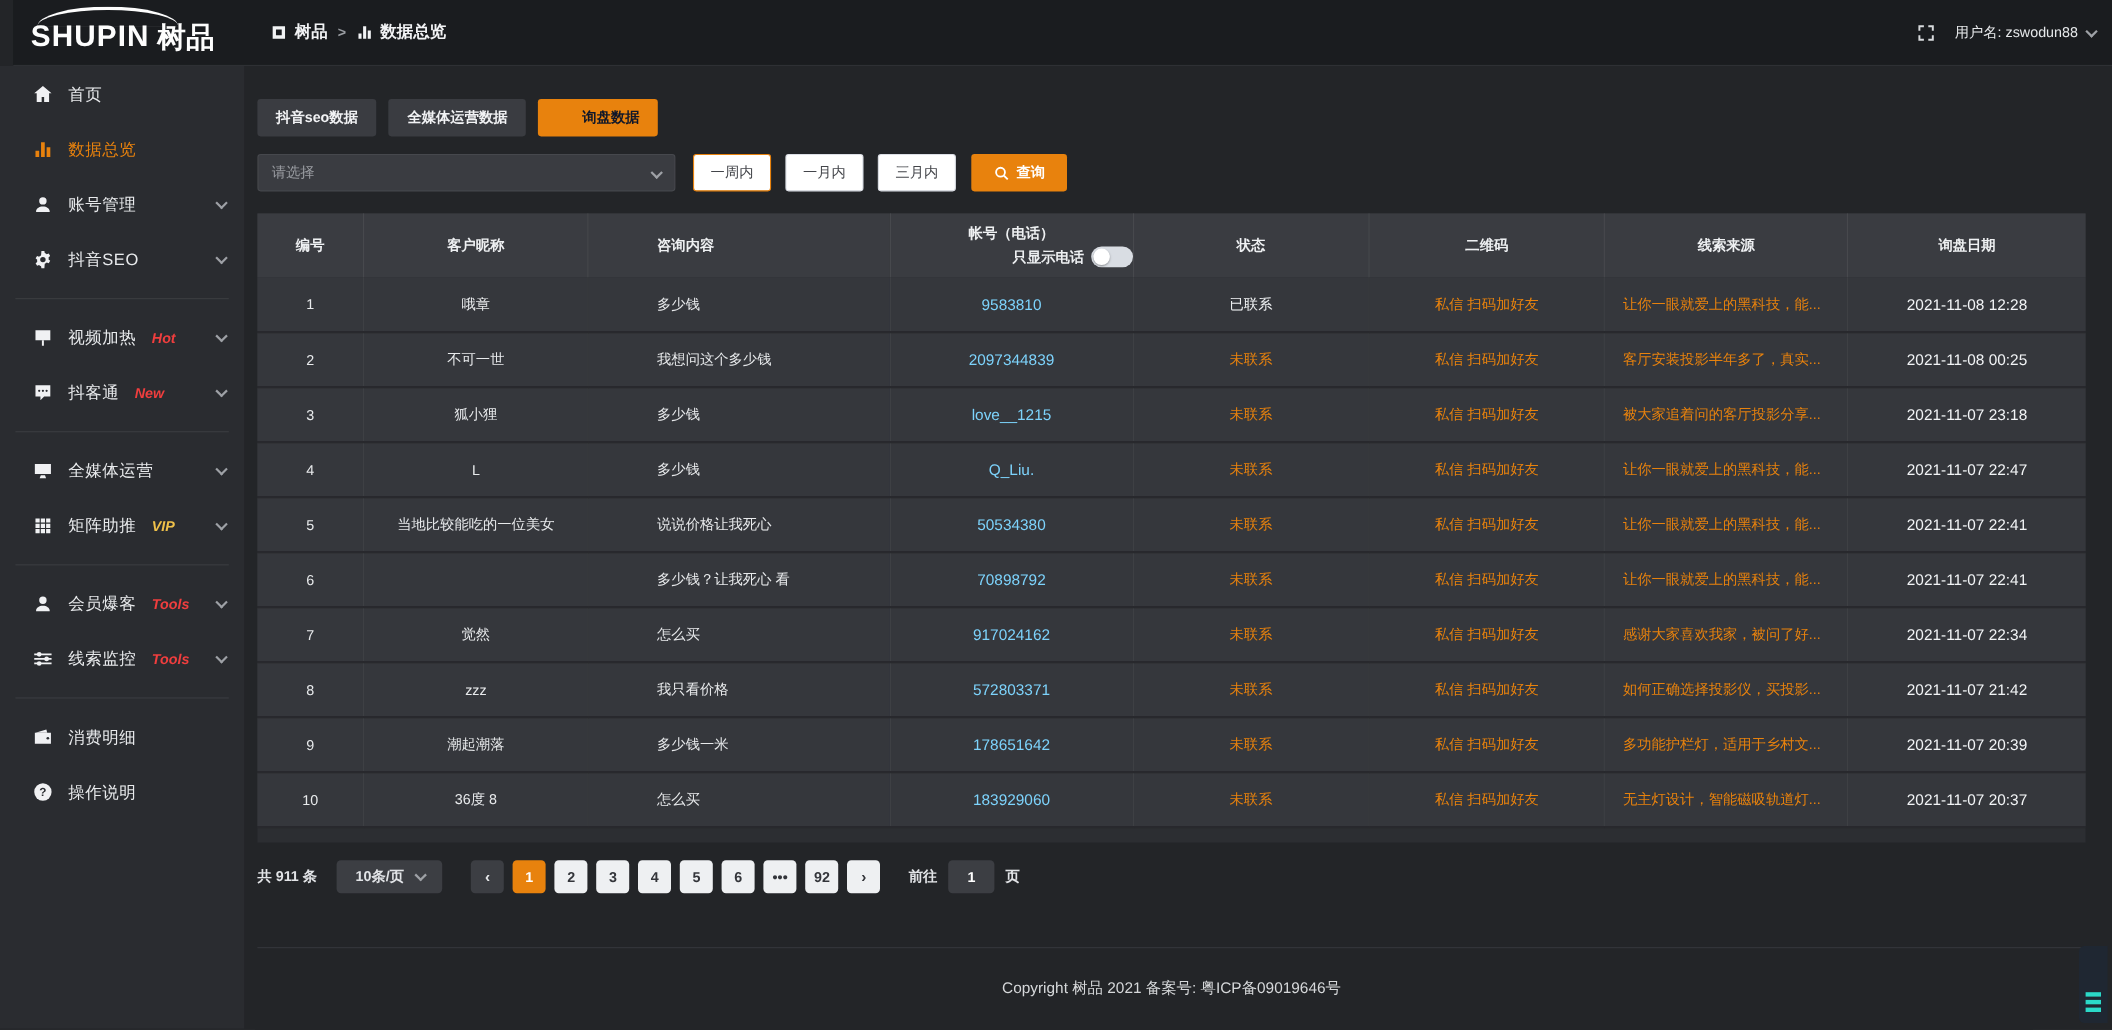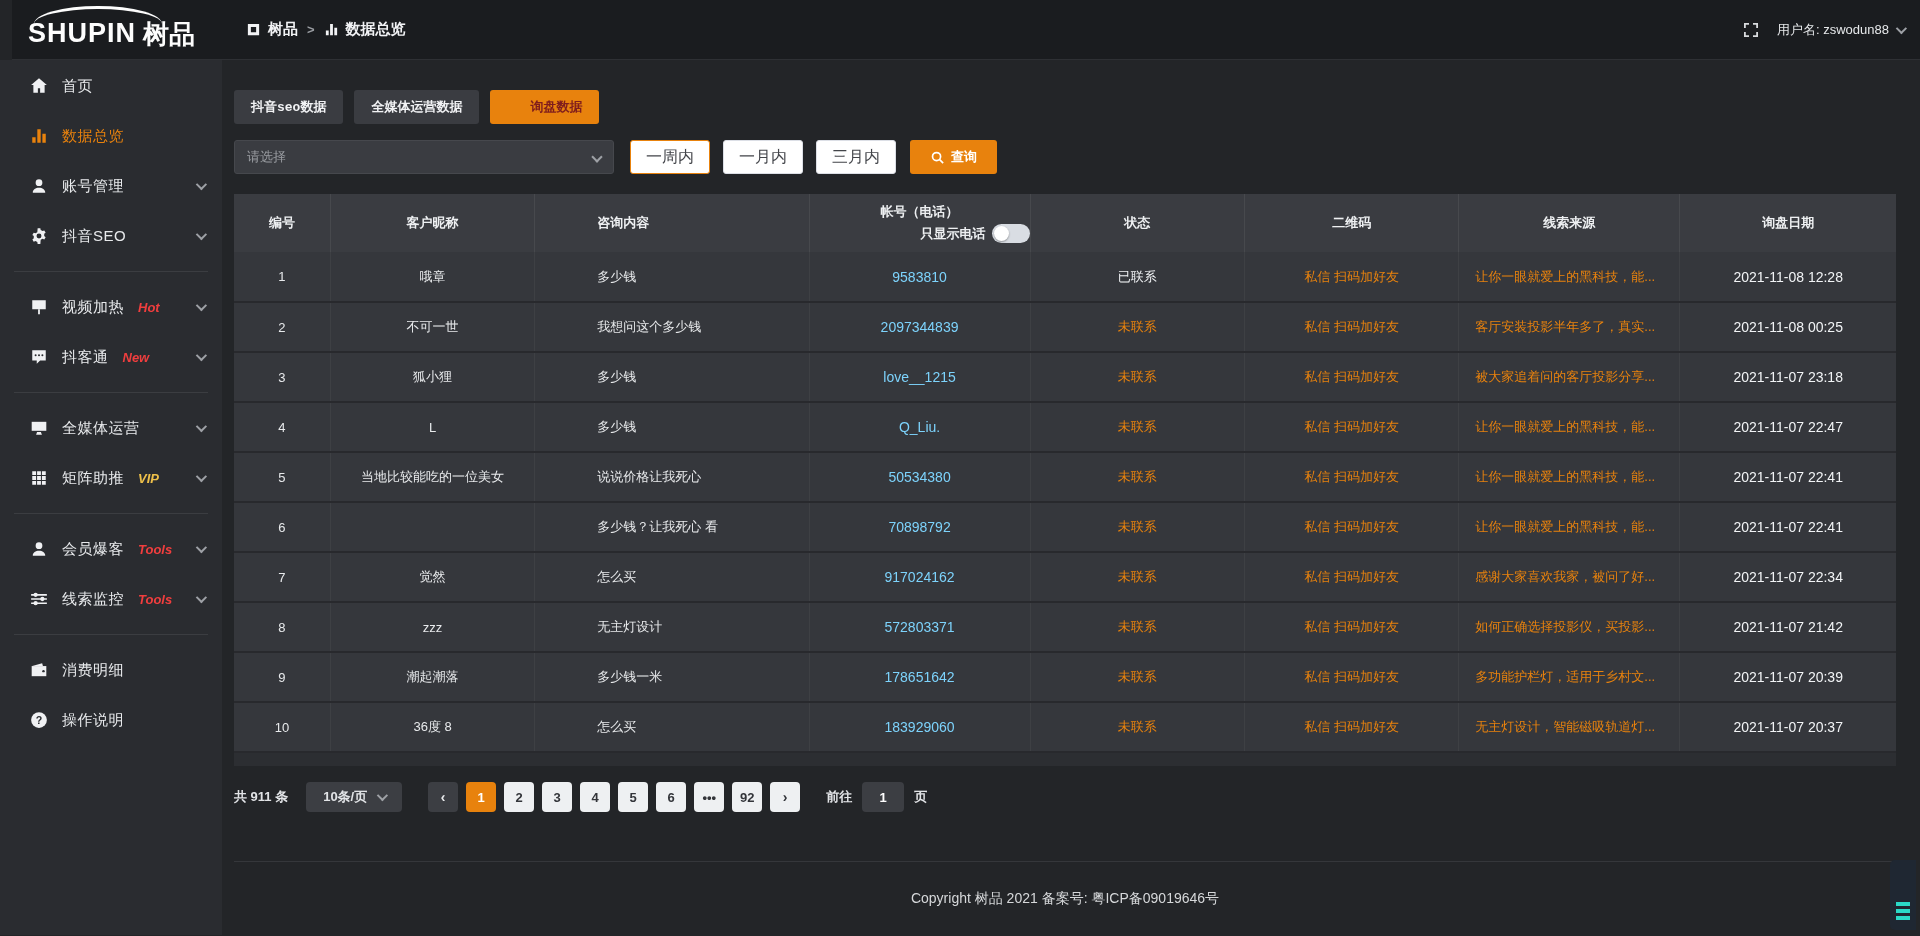--- a/index.html
+++ b/index.html
@@ -38,33 +38,33 @@
   .side-item .lbl { letter-spacing:.5px; }
   .badge { font-style:italic; font-weight:bold; font-size:13px; margin-left:14px; }
   .badge.red { color:var(--red); }
   .badge.gold { color:var(--gold); }
   .side-item .chev { margin-left:auto; }
   .side-divider { height:1px; background:#3b3d41; margin:10px 14px; }
 
   .main { flex:1; display:flex; flex-direction:column; padding:0 24px 0 12px; min-width:0; }
 
   
-  .tabs { margin-top:30px; display:flex; gap:11px;font-family:Liberation Mono, monospace; }
+  .tabs { margin-top:30px; display:flex; gap:11px; }
   .tab { background:#3a3c41; color:#f2f3f5; font-size:13px; font-weight:bold; height:34px; padding:0 17px;
     display:flex; align-items:center; border-radius:3px; cursor:pointer; }
-  .tab.active { background:var(--accent); color:#7f1d1d;padding-left:40px; }
+  .tab.active { background:var(--accent); color:#0f172a;padding-left:40px; }
 
   
   .filterbar { margin-top:16px; display:flex; align-items:center; }
   .select { width:380px; height:34px; background:#3a3c41; border:1px solid #46484d; border-radius:3px;
     display:flex; align-items:center; padding:0 12px; font-size:13px; color:#9a9da2; cursor:pointer; }
   .select .chev { margin-left:auto; transform:rotate(45deg); }
   .periods { display:flex; gap:13px; margin-left:16px; }
   .period { height:34px; padding:0 15px; background:#ffffff; border:1px solid #dcdfe6; border-radius:3px;
-    color:#43454a; font-size:16px; display:flex; align-items:center; cursor:pointer; }
+    color:#43454a; font-size:13px; display:flex; align-items:center; cursor:pointer; }
   .period.active { border:1.5px solid var(--accent); }
   .btn-query { margin-left:14px; height:34px; padding:0 20px; background:var(--accent); color:#fff;
     border-radius:3px; font-size:13px; font-weight:bold; display:flex; align-items:center; gap:6px; cursor:pointer; }
   .btn-query .icon { width:15px; display:flex; color:#fff; }
 
   
   .table-wrap { margin-top:20px; background:#2c2e32; padding-bottom:13px; }
   table { width:100%; border-collapse:collapse; table-layout:fixed; font-size:13px; }
   th { background:#3a3c41; height:58px; font-weight:bold; color:#eef0f2; border-right:1px solid #47494d; vertical-align:middle; }
   th:last-child { border-right:none; }
@@ -399,21 +399,21 @@
               <td class="col-2">怎么买</td>
               <td class="col-3">917024162</td>
               <td class="col-4 st-pending">未联系</td>
               <td class="col-5 link">私信 扫码加好友</td>
               <td class="col-6 link">感谢大家喜欢我家，被问了好...</td>
               <td class="col-7">2021-11-07 22:34</td>
             </tr>
             <tr>
               <td class="col-0">8</td>
               <td class="col-1">zzz</td>
-              <td class="col-2">无主灯设计</td>
+              <td class="col-2">我只看价格</td>
               <td class="col-3">572803371</td>
               <td class="col-4 st-pending">未联系</td>
               <td class="col-5 link">私信 扫码加好友</td>
               <td class="col-6 link">如何正确选择投影仪，买投影...</td>
               <td class="col-7">2021-11-07 21:42</td>
             </tr>
             <tr>
               <td class="col-0">9</td>
               <td class="col-1">潮起潮落</td>
               <td class="col-2">多少钱一米</td>

